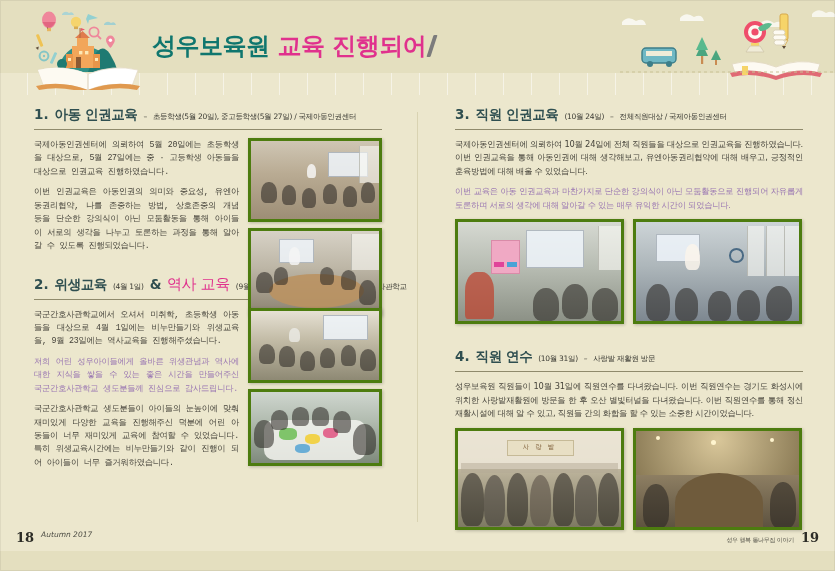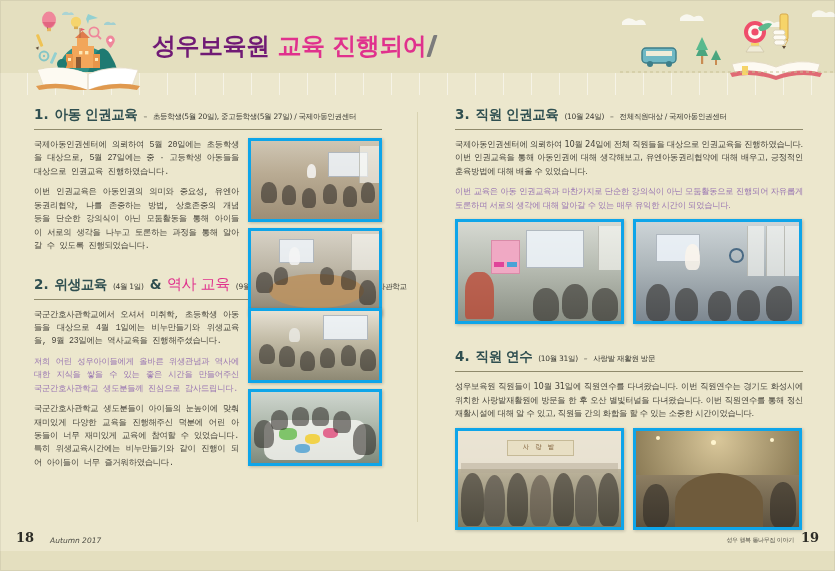--- a/index.html
+++ b/index.html
@@ -56,21 +56,21 @@
       rgba(255,255,255,0.5) 27px, rgba(255,255,255,0.5) 28px),
       #ece7cd;
   }
 
   .logo-art { position:absolute; left:32px; top:6px; width:112px; height:84px; }
   .title-wrap {
     position: absolute; left: 152px; top: 30px;
     white-space: nowrap;
   }
   .title-main {
-    font-size: 24px; font-weight: bold; color: #701a75;
+    font-size: 24px; font-weight: bold; color: #0f766e;
     letter-spacing: -0.5px;
   }
   .title-accent {
     font-size: 24px; font-weight: bold; color: #e0318d;
     letter-spacing: -0.5px; margin-left: 8px;
   }
   .title-slash {
     display:inline-block; width: 4px; height: 22px; background:#7c7c7c;
     transform: skewX(-18deg); margin-left: 4px; vertical-align: -3px;
     border-radius: 1px;
@@ -122,21 +122,21 @@
     letter-spacing: -0.25px;
     text-align: justify;
   }
   p.para.purple { color: #9a77b2; }
 
   .text-narrow { width: 205px; font-family: Liberation Mono, monospace; }
   .text-full   { width: 348px; }
 
   
   .photo {
-    background: #0ea5e9;
+    background: #4d7c0f;
     padding: 3px;
     box-shadow: 1px 1px 3px rgba(0,0,0,0.22);
     box-sizing: border-box;
     overflow: hidden;
   }
   .photo .inner { width: 100%; height: 100%; overflow: hidden; position: relative; }
 
   .ph-float-right { position: absolute; right: 0; }
 
   
@@ -174,21 +174,21 @@
 
   
   .footer-band {
     position: absolute;
     left: 0; bottom: 0;
     width: 835px; height: 20px;
     background: #e4dfbf;
   }
   .folio-left {
     position: absolute; left: 16px; bottom: 26px;
-    display: flex; align-items: flex-end; gap: 16px;
+    display: flex; align-items: flex-start; gap: 7px;
   }
   .folio-right {
     position: absolute; right: 16px; bottom: 26px;
     display: flex; align-items: baseline; gap: 7px;
   }
   .folio-num { font-size: 13px; font-weight: bold; color: #2c2c26;
                font-family: "DejaVu Serif", "Liberation Serif", serif; }
   .folio-txt { font-size: 7.5px; color: #4a4a42; font-style: italic; }
   .folio-txt-ko { font-size: 6px; color: #55544a; letter-spacing: -0.3px; }
 </style>

